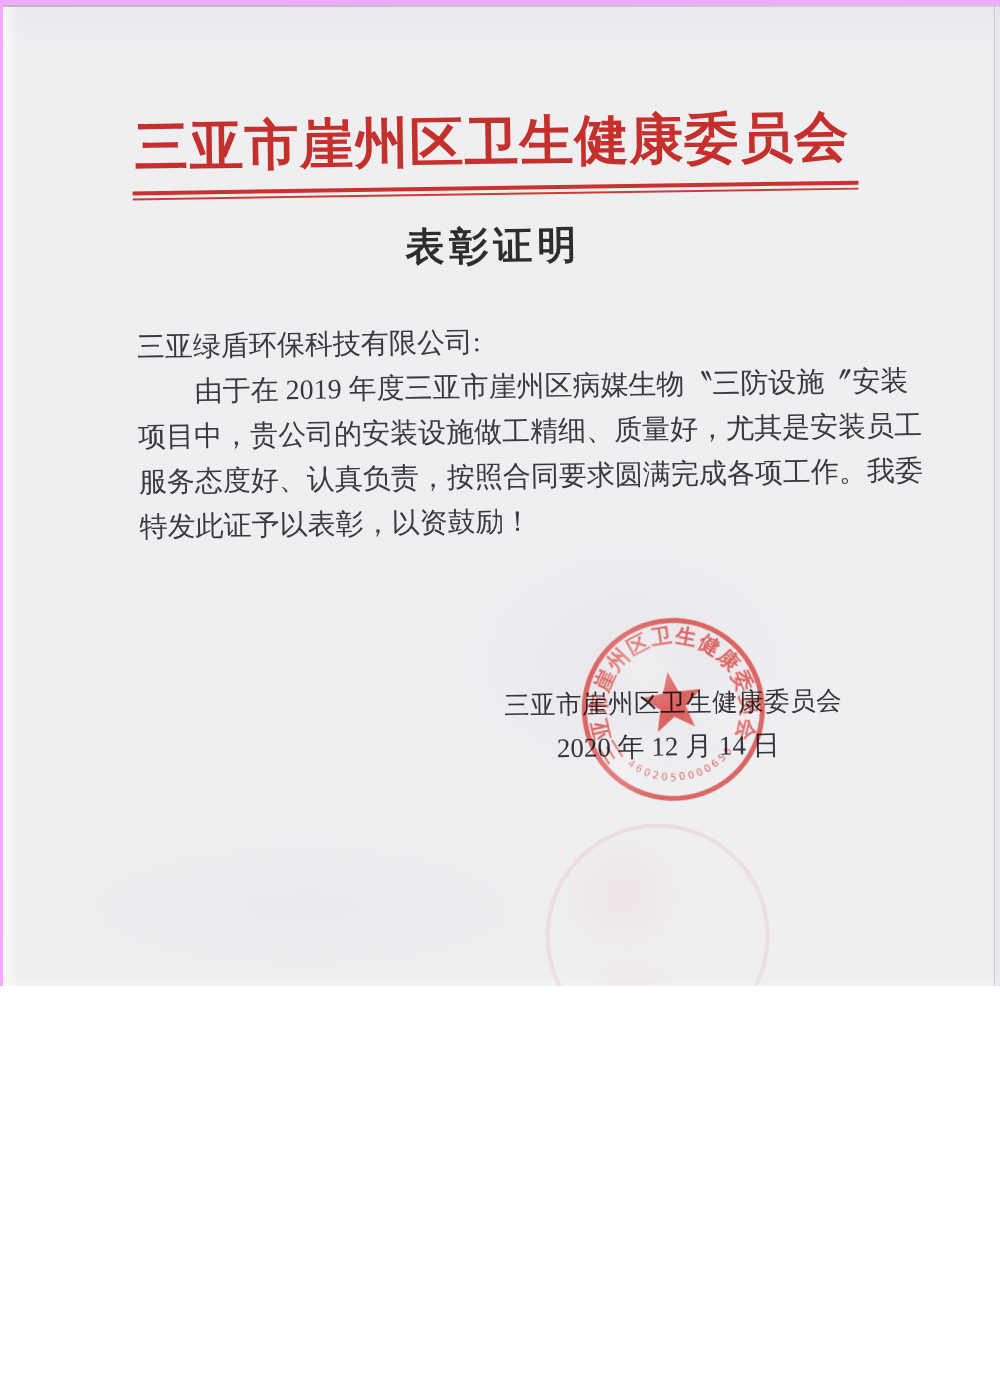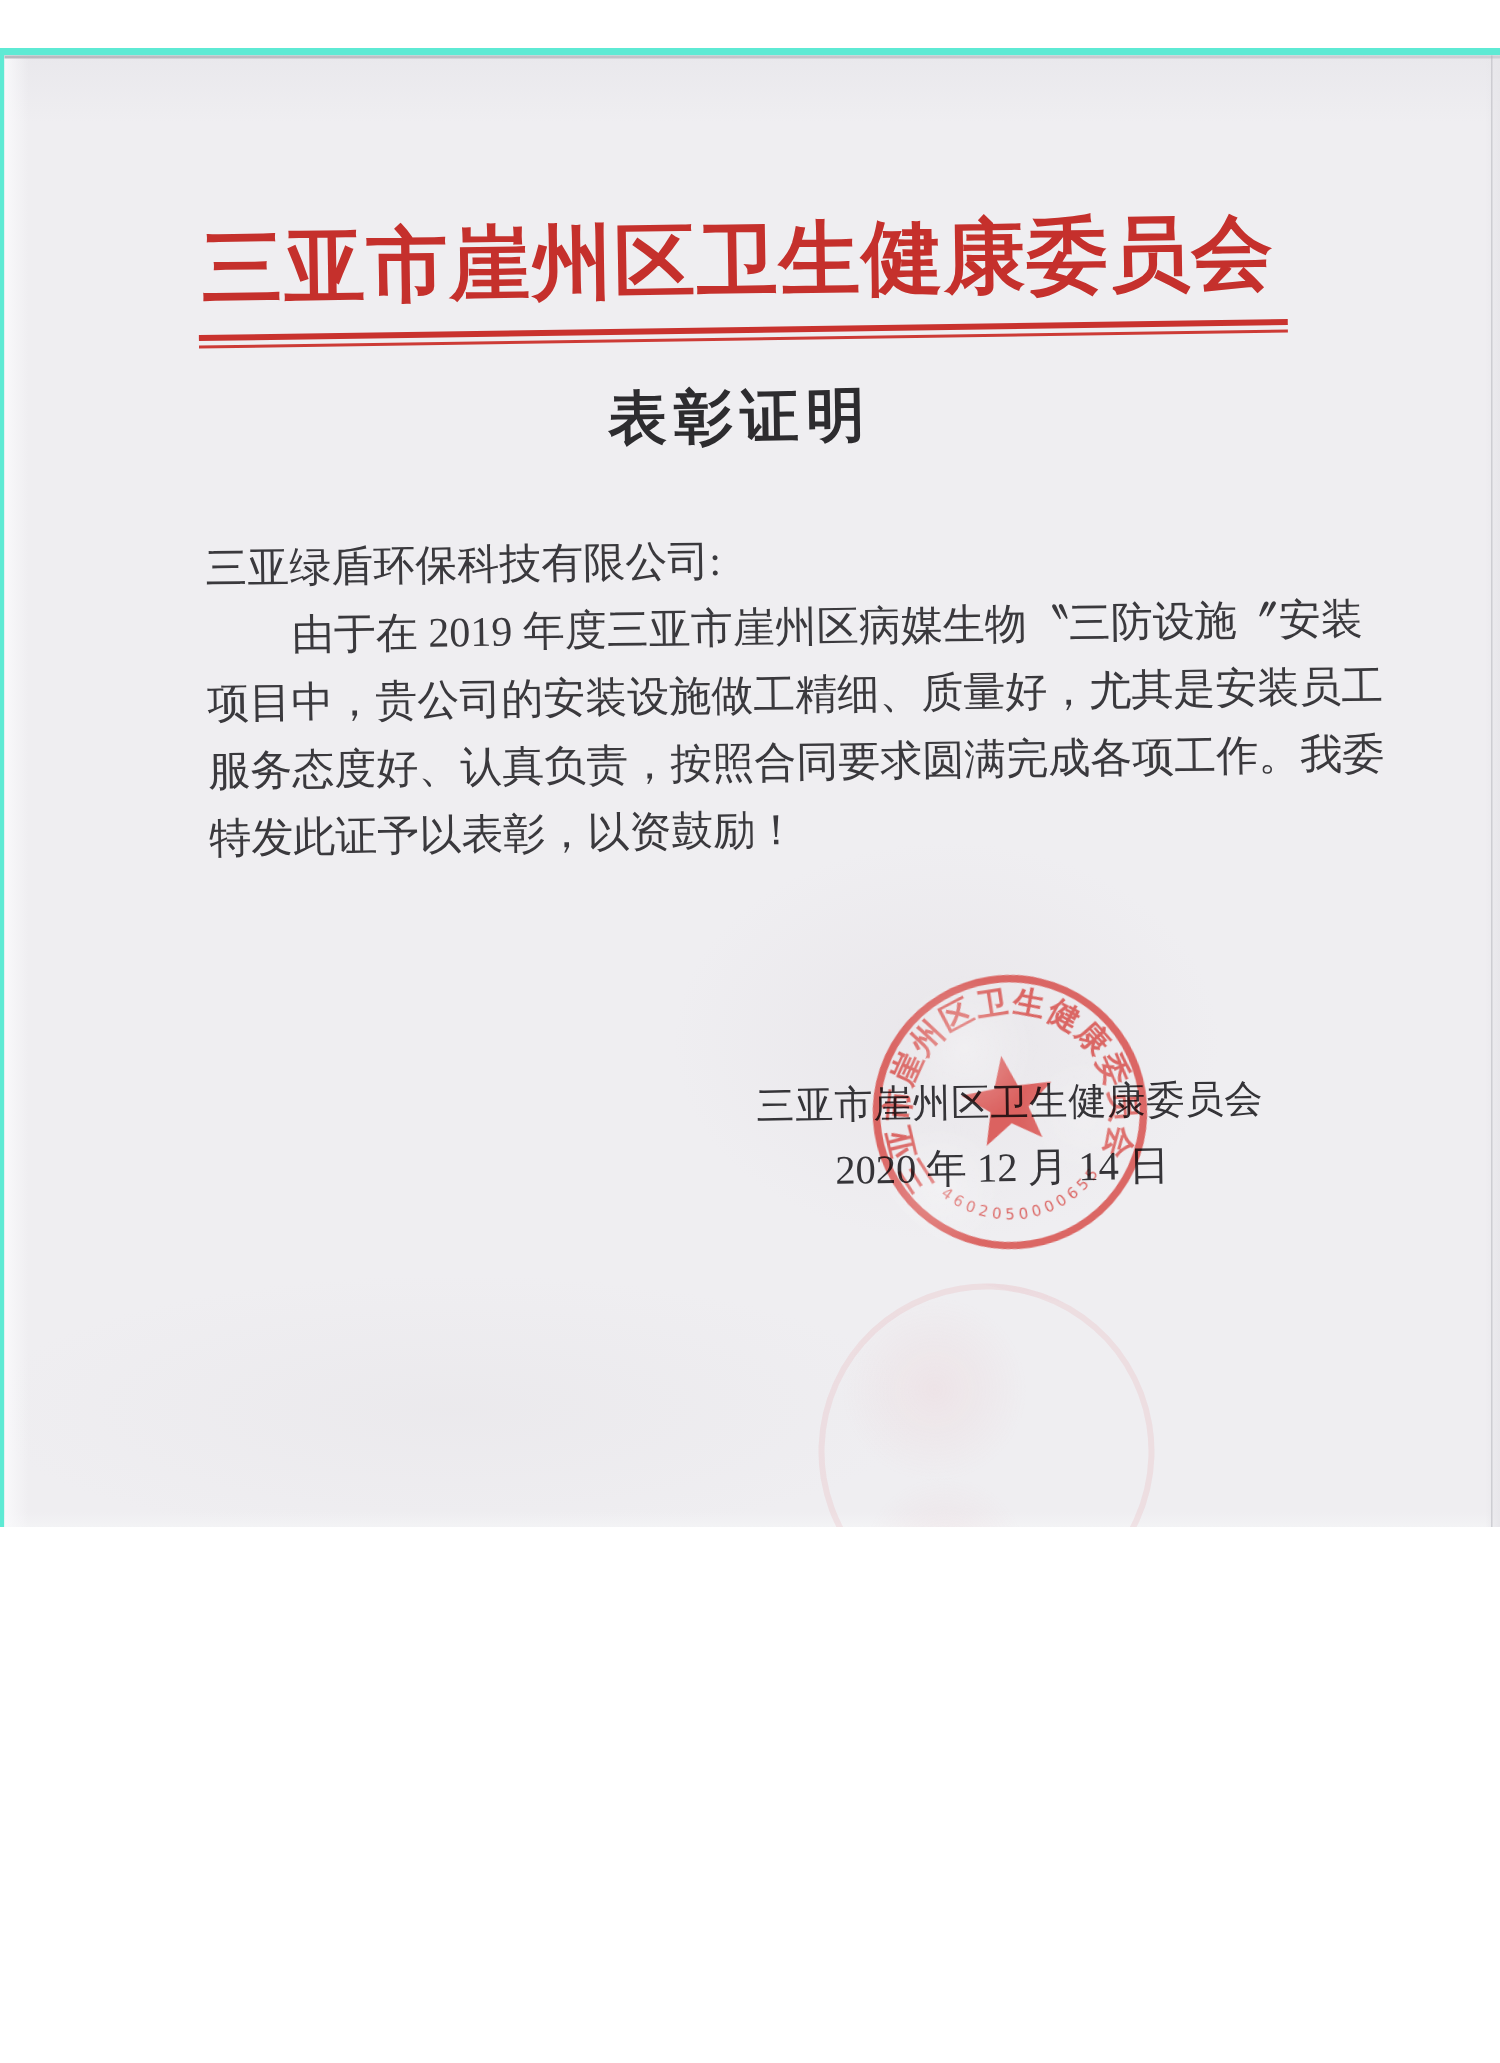--- a/index.html
+++ b/index.html
@@ -1,20 +1,19 @@
 <!DOCTYPE html>
 <html><head>
 <meta charset="utf-8">
 <style>
   html,body{margin:0;padding:0;}
   .page{
     position:relative;width:1000px;height:986px;
-    background:#5eead4;overflow:hidden;
+    background:#f0abfc;overflow:hidden;
     font-family:"Liberation Serif","DejaVu Serif",serif;
-    margin-top:32px;
   }
   
   .paper{
     position:absolute;left:3px;top:5px;right:0;bottom:0;
     background:
       linear-gradient(90deg, rgba(250,250,252,.9) 0px, rgba(250,250,252,0) 16px),
       linear-gradient(270deg, #e7e6ea 0px, rgba(231,230,234,0) 10px),
       linear-gradient(0deg, #f3f3f5 0px, rgba(243,243,245,0) 10px),
       radial-gradient(ellipse 260px 190px at 63% 67%, rgba(219,213,219,.30), transparent 70%),
       radial-gradient(ellipse 420px 120px at 30% 92%, rgba(223,220,224,.25), transparent 75%),

